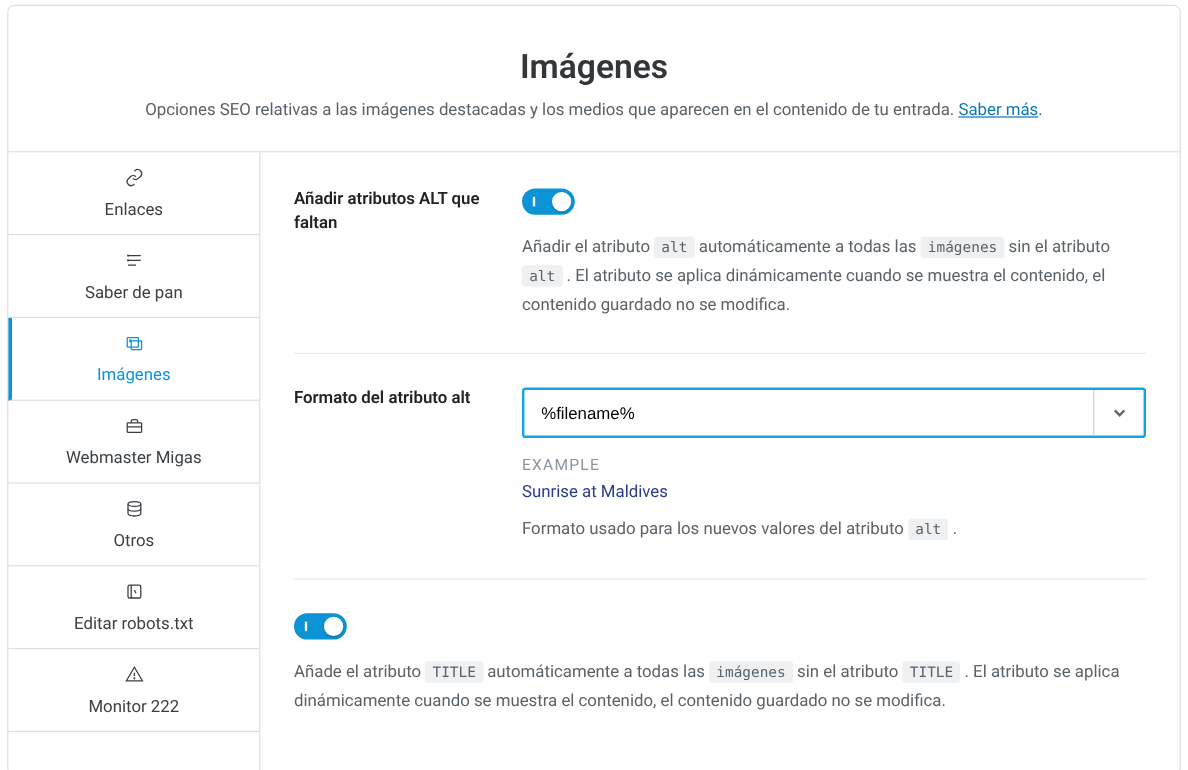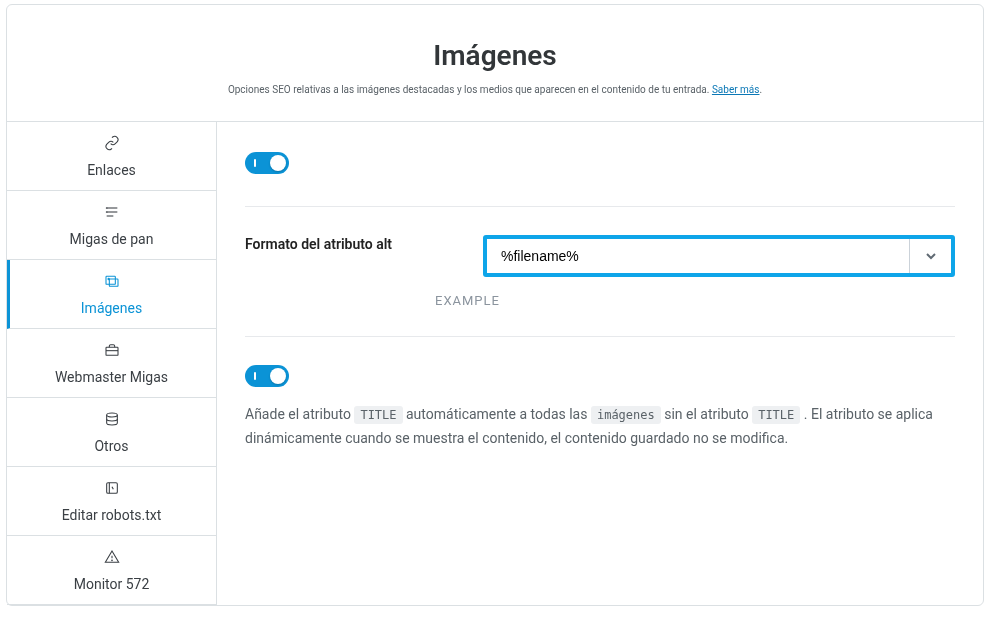--- a/index.html
+++ b/index.html
@@ -1,38 +1,38 @@
 <!DOCTYPE html>
 <html><head>
 <meta charset="utf-8">
 <style>
 * { box-sizing: border-box; margin: 0; padding: 0; }
 body { font-family: -apple-system, BlinkMacSystemFont, "Segoe UI", Roboto, Helvetica, Arial, sans-serif; background: #fff; color: #323639; width: 990px; height: 642px; overflow: hidden; }
 .panel { border: 1px solid #dbe0e3; border-radius: 6px; margin: 4px 6px 0 6px; }
 .header { text-align: center; padding: 34px 30px 26px 30px; }
 .header h1 { font-size: 28px; font-weight: 600; margin-bottom: 12px; }
-.header p { color: #5a6268; font-size: 10px; }
+.header p { color: #5a6268; font-size: 14px; }
 .header a { color: #0b78b6; text-decoration: underline; }
 .body-row { display: flex; border-top: 1px solid #dbe0e3; }
 .sidebar { width: 210px; border-right: 1px solid #dbe0e3; }
 .nav-item { display: flex; align-items: center; gap: 10px; padding: 12px 14px; border-bottom: 1px solid #dbe0e3; color: #3a3f44; font-size: 14px; cursor: pointer; flex-direction: column; }
 .nav-item.active { color: #0b93d6; border-left: 3px solid #0b93d6; padding-left: 11px; }
 .nav-item .icon { width: 18px; height: 18px; display: inline-flex; align-items: center; justify-content: center; flex-shrink: 0; }
 .nav-item svg { width: 16px; height: 16px; stroke: currentColor; stroke-width: 1.6; fill: none; }
 .content { flex: 1; padding: 30px 28px 20px 28px; overflow-y: auto; }
 .field { display: flex; gap: 30px; padding-bottom: 28px; }
 .field + .field { border-top: 1px solid #e7e9ec; padding-top: 28px; }
 .field-label { width: 160px; flex-shrink: 0; font-size: 14px; font-weight: 600; color: #222; line-height: 1.4; }
 .field-body { flex: 1; }
 .desc { color: #5a6268; font-size: 14px; line-height: 1.7; margin-top: 12px; }
 code { background: #eef0f2; border-radius: 3px; padding: 2px 6px; font-size: 12px; color: #5a6268; }
 .toggle { width: 44px; height: 22px; background: #0b93d6; border-radius: 11px; position: relative; display: inline-flex; align-items: center; cursor: pointer; }
 .toggle::before { content: ''; position: absolute; left: 9px; top: 7px; width: 1.5px; height: 8px; background: #fff; border-radius: 1px; }
 .toggle::after { content: ''; width: 16px; height: 16px; background: #fff; border-radius: 50%; position: absolute; right: 3px; box-shadow: 0 1px 2px rgba(0,0,0,0.2); }
-.select-wrap { display: flex; border: 4px solid #0ea5e9; border-radius: 3px; height: 42px; margin-left: 48px; }
+.select-wrap { display: flex; border: 2px solid #0ea5e9; border-radius: 3px; height: 42px; }
 .select-input { flex: 1; border: none; padding: 0 14px; font-size: 14px; outline: none; background: transparent; }
 .select-caret { width: 42px; border-left: 1px solid #cbd2d9; display: flex; align-items: center; justify-content: center; cursor: pointer; }
 .select-caret svg { width: 12px; height: 12px; stroke: #606a73; fill: none; stroke-width: 2; }
 .example-label { text-transform: uppercase; letter-spacing: 1px; font-size: 13px; color: #8b949e; margin-top: 16px; }
 .example-value { color: #2c3a8a; font-size: 14px; margin-top: 6px; }
 </style>
 </head>
 <body>
 
 <div class="panel">
@@ -56,21 +56,21 @@
         <div class="nav-item">
           <span class="icon">
             <svg viewBox="0 0 24 24">
               <path d="M4 12h16"></path>
               <path d="M4 6h16"></path>
               <path d="M4 18h10"></path>
               <circle cx="4" cy="6" r="0.5"></circle>
               <circle cx="4" cy="12" r="0.5"></circle>
             </svg>
           </span>
-          <span>Migas de pan</span>
+          <span>Saber de pan</span>
         </div>
         <div class="nav-item active">
           <span class="icon">
             <svg viewBox="0 0 24 24">
               <rect x="3" y="5" width="14" height="12" rx="1"></rect>
               <rect x="8" y="9" width="13" height="11" rx="1"></rect>
               <circle cx="7" cy="9" r="1"></circle>
             </svg>
           </span>
           <span>Imágenes</span>
@@ -106,43 +106,47 @@
           <span>Editar robots.txt</span>
         </div>
         <div class="nav-item">
           <span class="icon">
             <svg viewBox="0 0 24 24">
               <path d="M12 3L2 20h20L12 3z"></path>
               <path d="M12 10v4"></path>
               <circle cx="12" cy="17" r="0.5"></circle>
             </svg>
           </span>
-          <span>Monitor 572</span>
+          <span>Monitor 222</span>
         </div>
       </div>
     <div class="content">
 
       <div class="field">
+        <div class="field-label">Añadir atributos ALT que faltan</div>
         <div class="field-body">
           <div class="toggle"></div>
+          <div class="desc">Añadir el atributo <code>alt</code> automáticamente a todas las <code>imágenes</code> sin el atributo <code>alt</code> . El atributo se aplica dinámicamente cuando se muestra el contenido, el contenido guardado no se modifica.</div>
         </div>
       </div>
 
       <div class="field">
         <div class="field-label">Formato del atributo alt</div>
         <div class="field-body">
           <div class="select-wrap">
             <input class="select-input" value="%filename%" style="">
             <div class="select-caret">
               <svg viewBox="0 0 12 12">
                   <polyline points="2,4 6,8 10,4"></polyline>
                 </svg>
             </div>
           </div>
           <div class="example-label">EXAMPLE</div>
+          <div class="example-value">Sunrise at Maldives</div>
+          <div class="desc">Formato usado para los nuevos valores del atributo <code>alt</code> .</div>
         </div>
       </div>
 
       <div class="field">
         <div class="field-body">
           <div class="toggle"></div>
           <div class="desc">Añade el atributo <code>TITLE</code> automáticamente a todas las <code>imágenes</code> sin el atributo <code>TITLE</code> . El atributo se aplica dinámicamente cuando se muestra el contenido, el contenido guardado no se modifica.</div>
         </div>
       </div>
 

